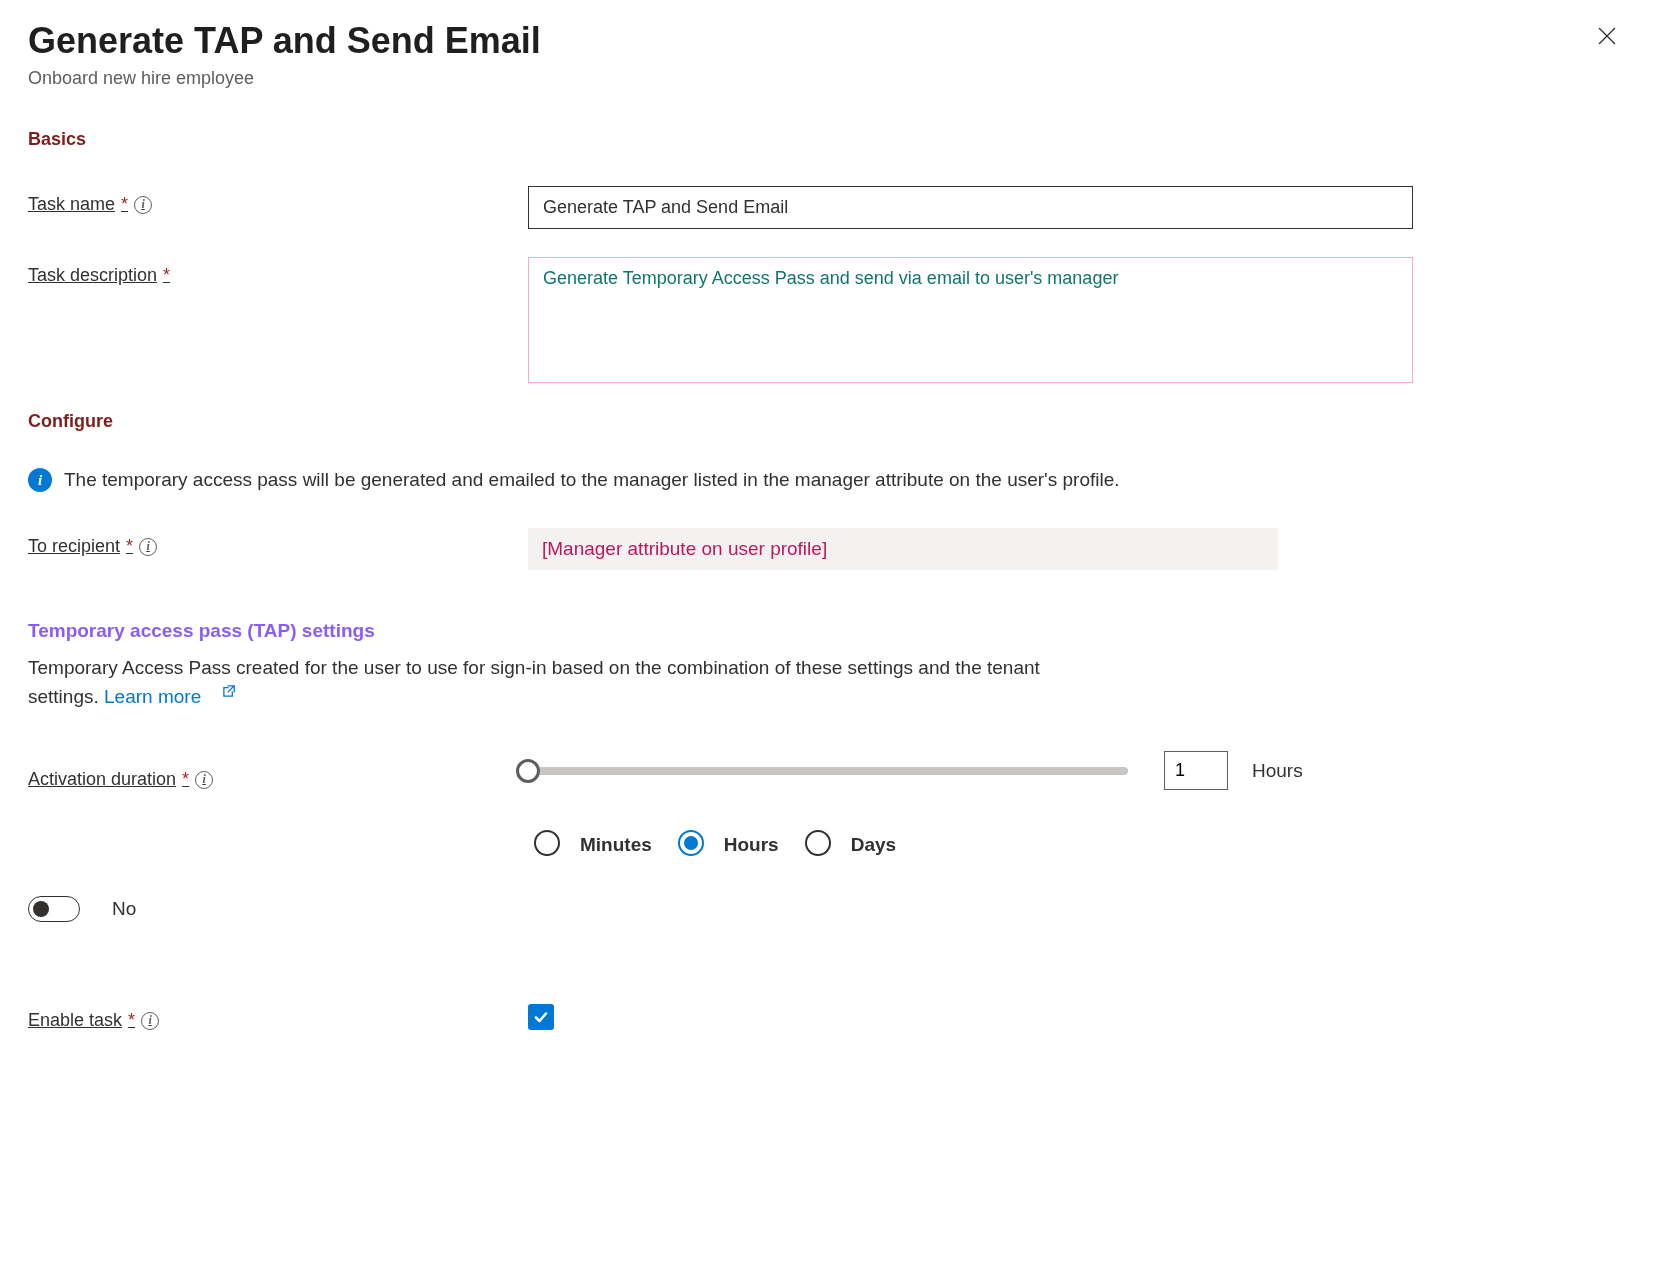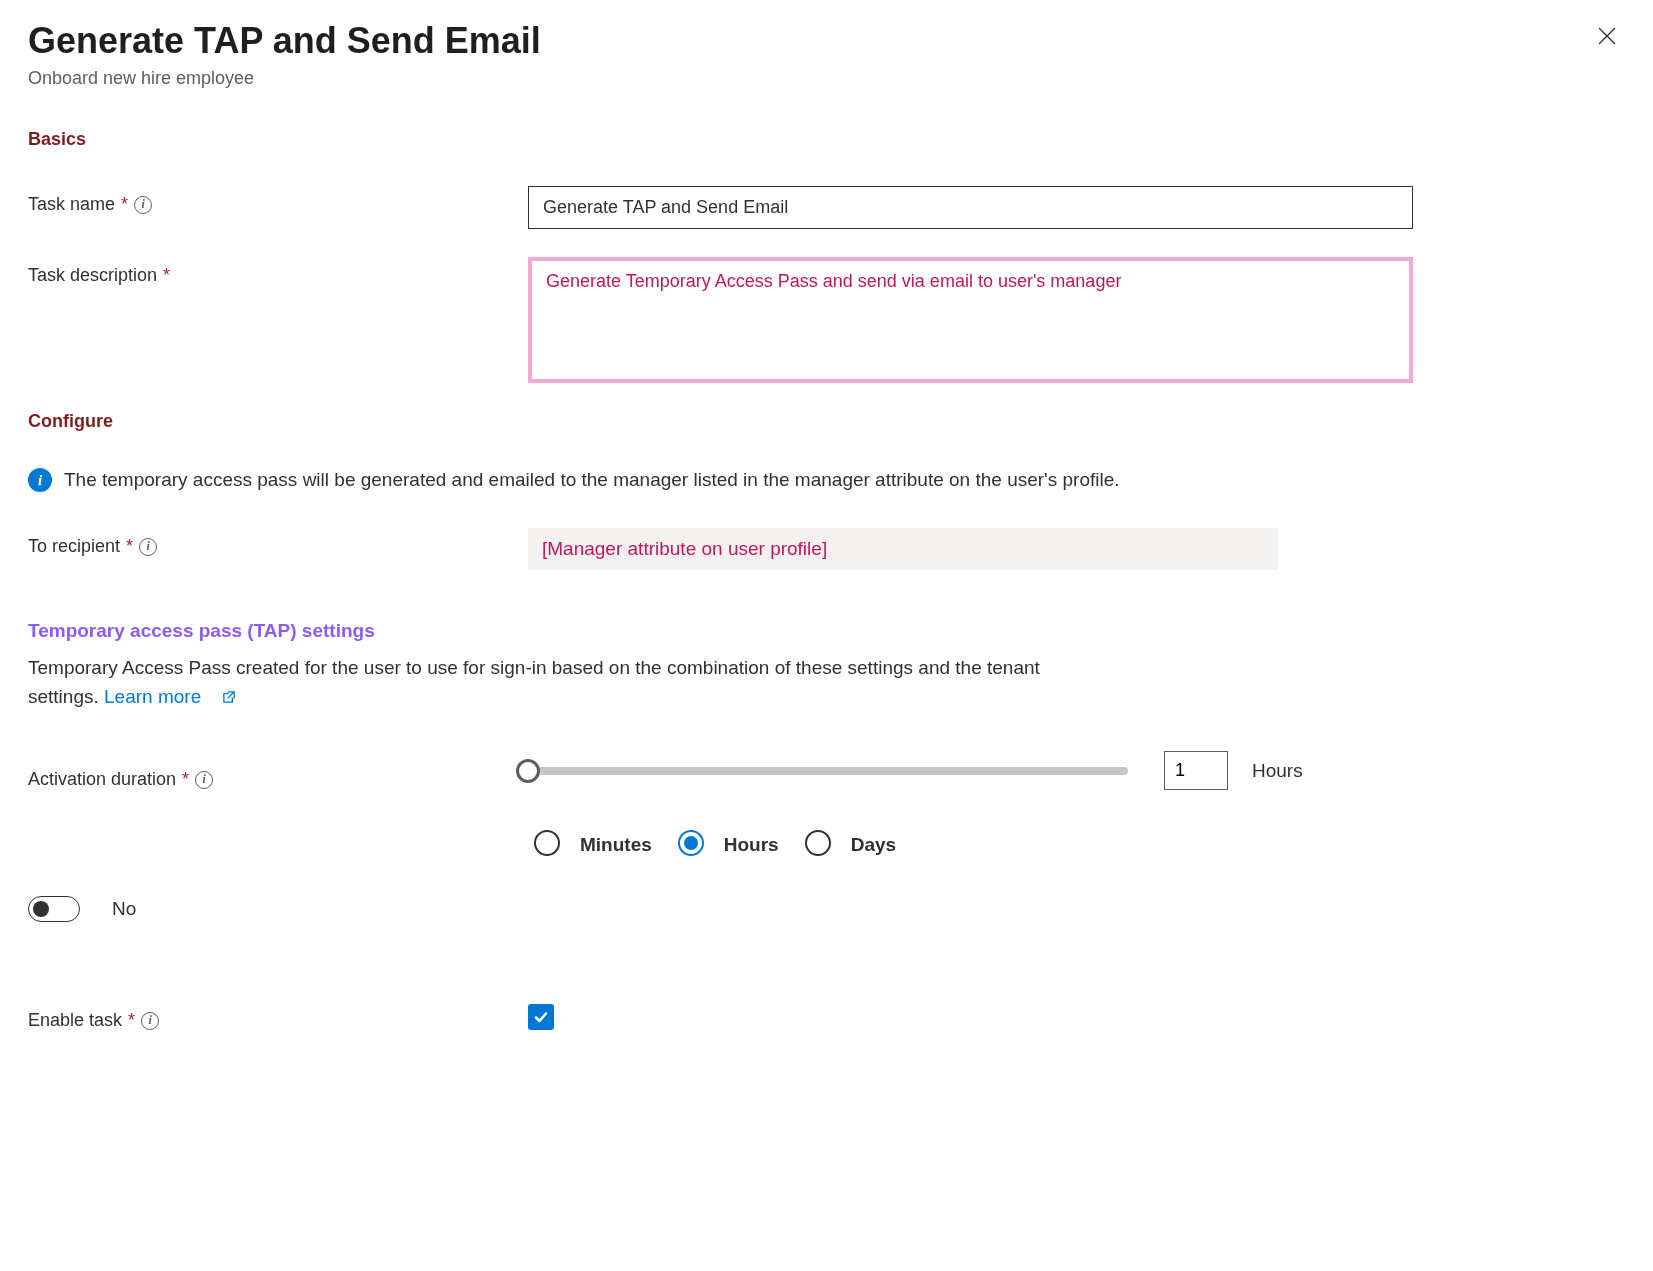--- a/index.html
+++ b/index.html
@@ -50,20 +50,21 @@
     }
     .form-label {
       width: 500px;
       flex-shrink: 0;
       font-size: 18px;
       color: #323130;
       display: flex;
       align-items: center;
       gap: 6px;
       padding-top: 8px;
+      text-decoration: underline;
     }
     .required {
       color: #a4262c;
     }
     .info-icon {
       display: inline-flex;
       align-items: center;
       justify-content: center;
       width: 18px;
       height: 18px;
@@ -82,23 +83,23 @@
       border: 1px solid #323130;
       font-family: inherit;
       color: #323130;
       background: #ffffff;
     }
     .textarea-input {
       width: 885px;
       height: 126px;
       padding: 10px 14px;
       font-size: 18px;
-      border: 4px solid #f9a8d4;
+      border: 1px solid #f9a8d4;
       font-family: inherit;
-      color: #be185d;
+      color: #0f766e;
       resize: none;
       background: #ffffff;
     }
     .info-banner {
       display: flex;
       align-items: center;
       gap: 12px;
       margin-bottom: 36px;
       font-size: 19px;
     }
@@ -137,21 +138,20 @@
       color: #323130;
       line-height: 1.5;
       max-width: 1050px;
       margin-bottom: 40px;
     }
     .learn-more {
       color: #0078d4;
       text-decoration: none;
       cursor: pointer;
       display: inline-flex;
-      align-items: center;
       gap: 21px;
     }
     .external-icon {
       display: inline-block;
       width: 15px;
       height: 15px;
     }
     .slider-row {
       display: flex;
       align-items: flex-end;

